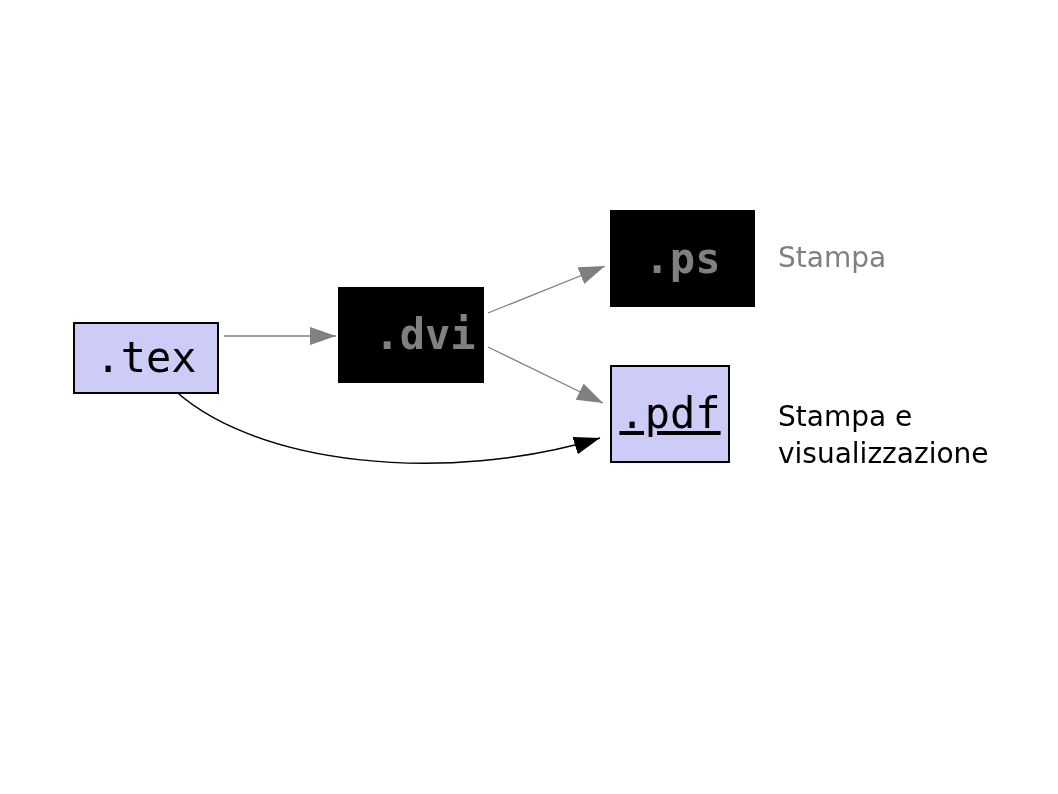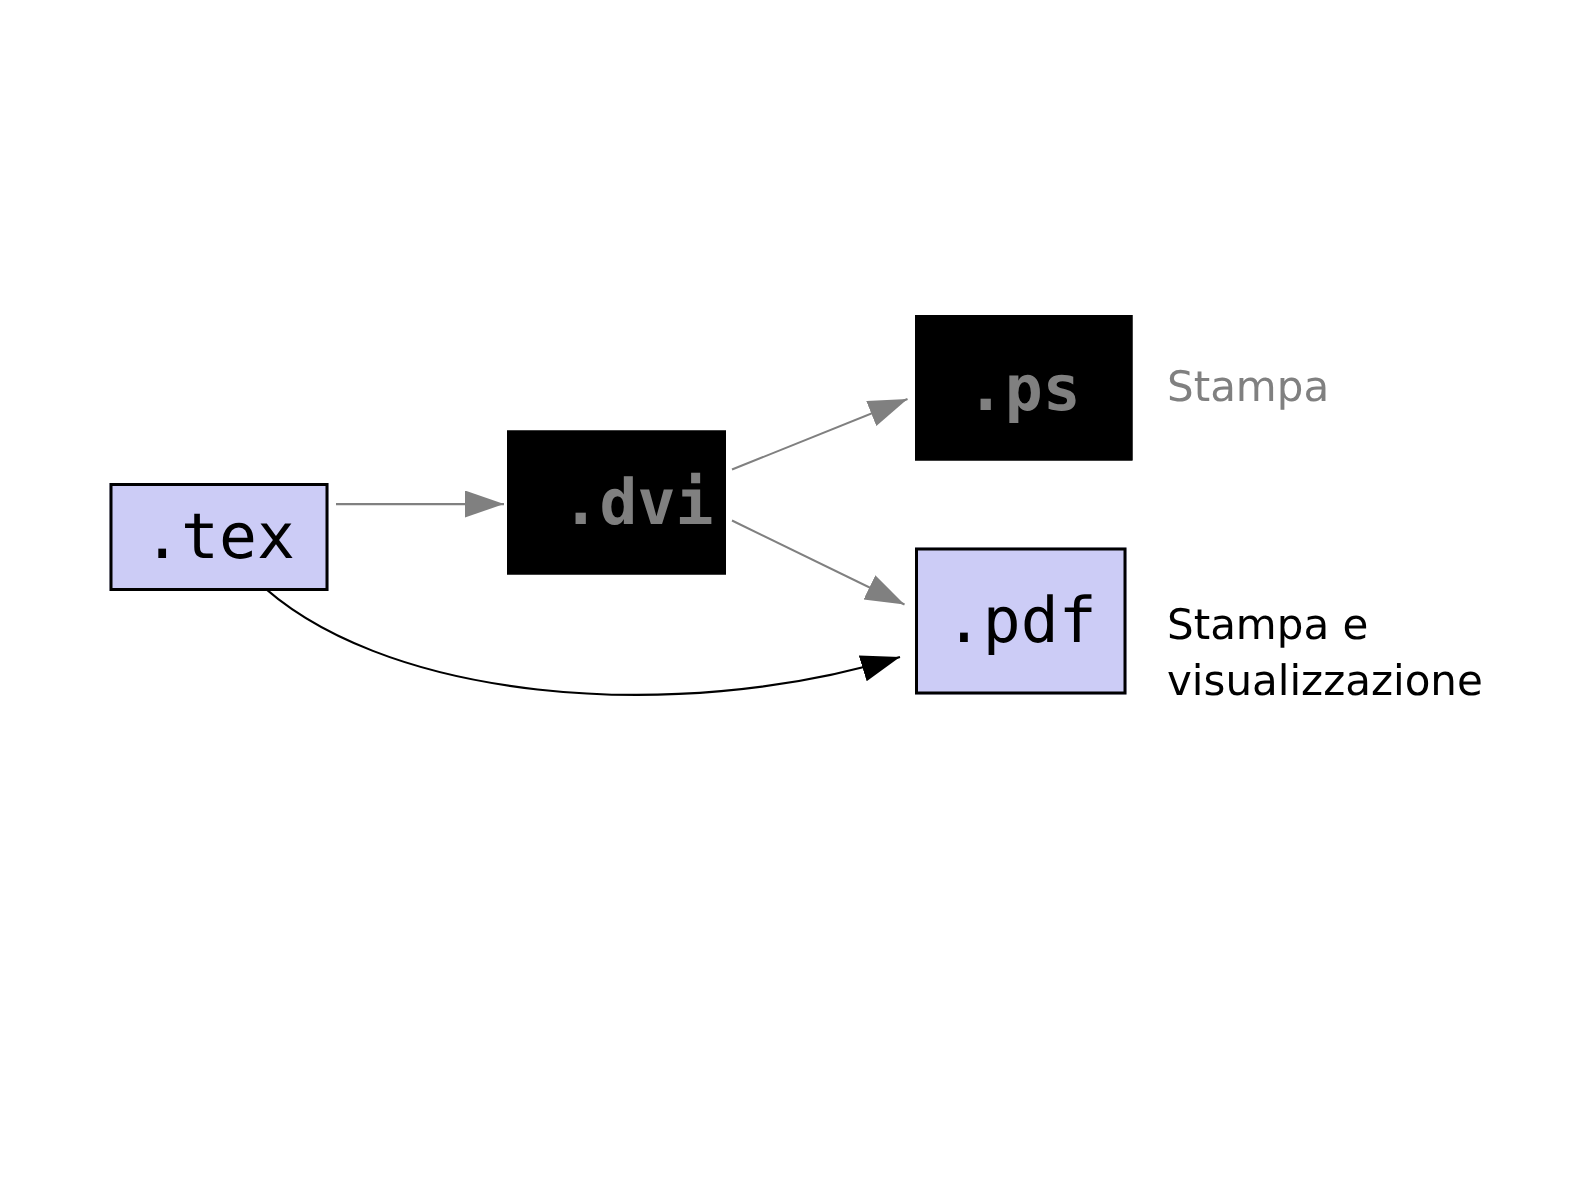--- a/index.html
+++ b/index.html
@@ -33,21 +33,21 @@
     font-family: "DejaVu Sans Mono", monospace;
     font-size: 42px;
     line-height: 1;
   }
   .node-highlight { background: #ccccf6; color: #000000; }
   .node-plain     { background: #000000; color: #808080; font-weight: bold; }
 
   .node-tex { left: 73px;  top: 287px; width: 146px; height: 72px; margin-top: 35px; }
   .node-dvi { left: 338px; top: 287px; width: 146px; height: 96px; padding-left: 28px; }
   .node-ps  { left: 610px; top: 210px; width: 145px; height: 97px; }
-  .node-pdf { left: 610px; top: 365px; width: 141px; height: 98px; }
+  .node-pdf { left: 610px; top: 365px; width: 120px; height: 98px; text-decoration: underline; }
 
   .annotation {
     position: absolute;
     font-family: "DejaVu Sans", "Liberation Sans", sans-serif;
     font-size: 28px;
     line-height: 37px;
   }
   .annotation-ps {
     left: 778px;
     top: 239px;

